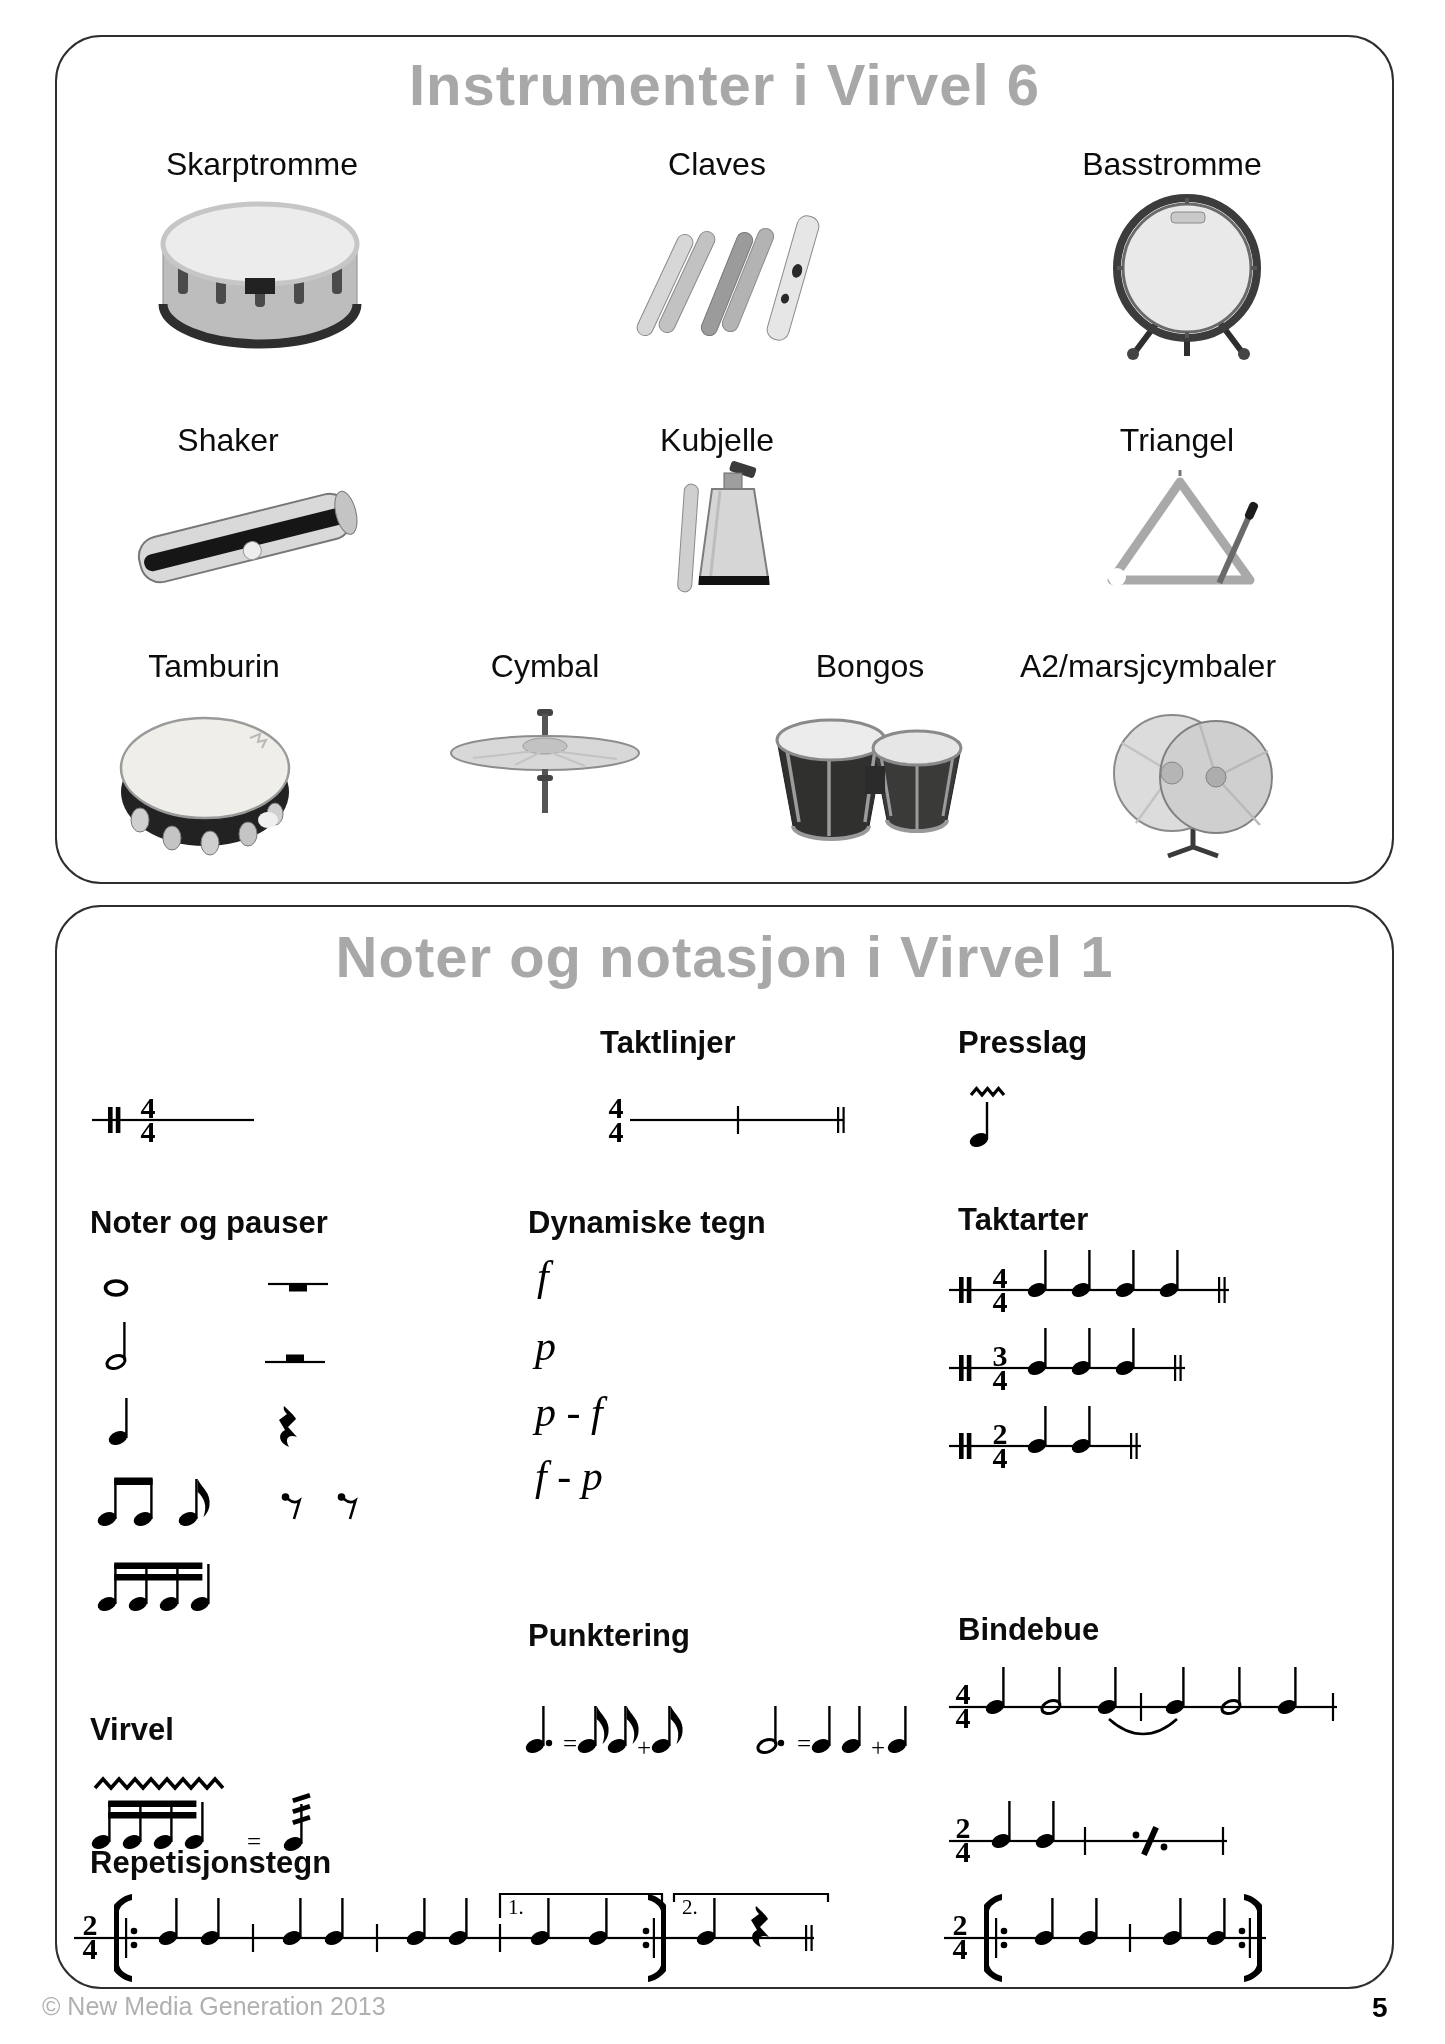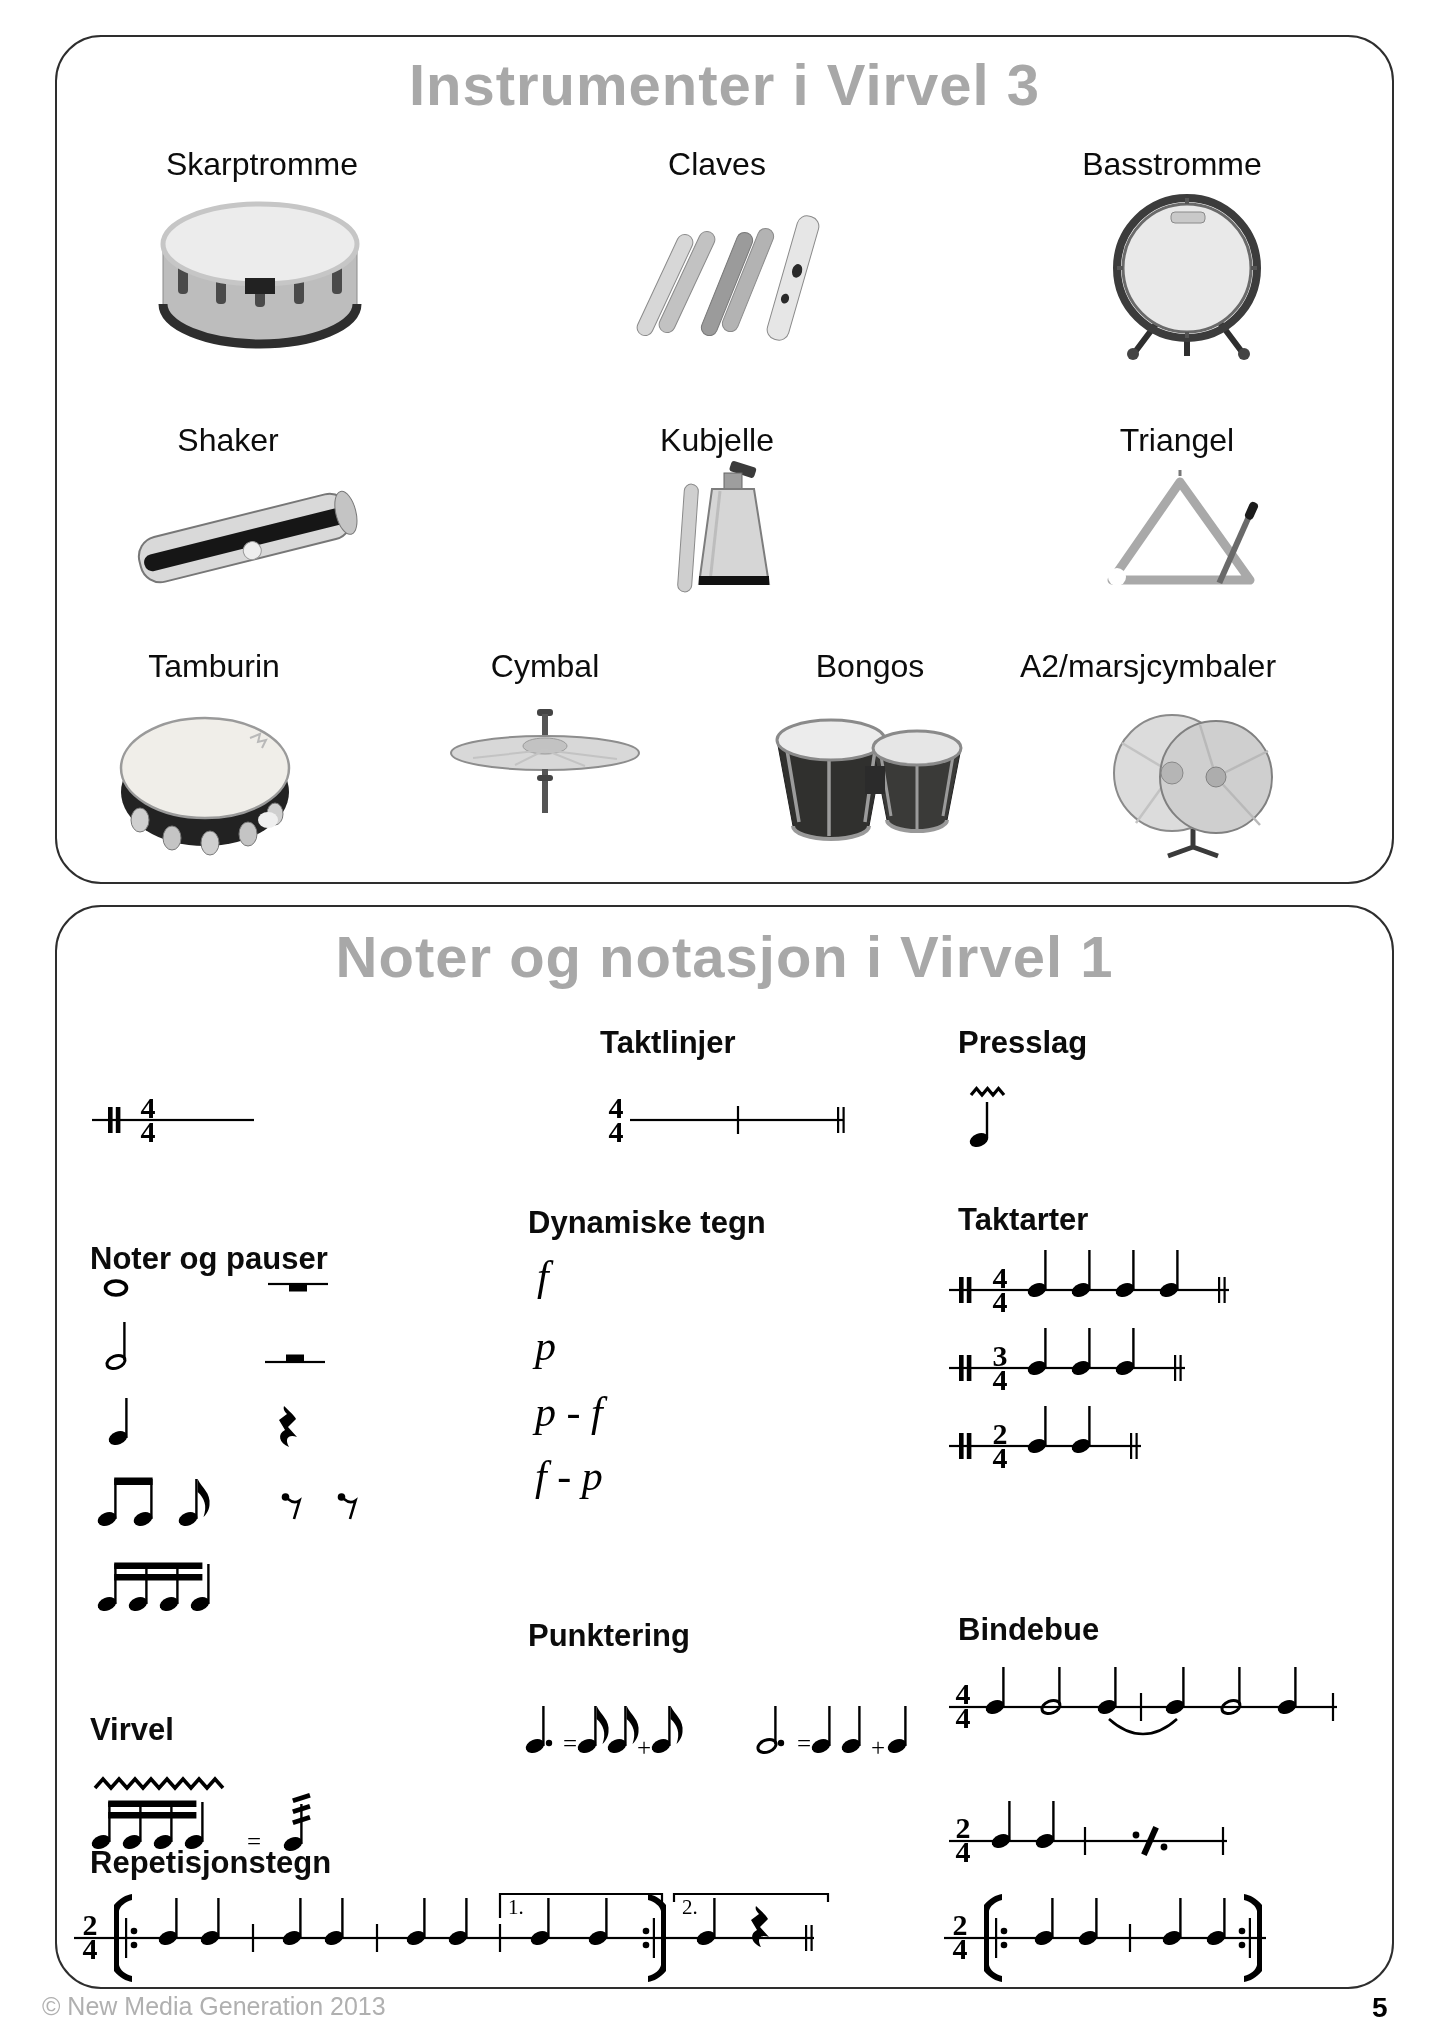--- a/index.html
+++ b/index.html
@@ -95,21 +95,21 @@
         </g>
       <g id="simile">
           <circle cx="-14" cy="-6" r="3.4"></circle>
           <circle cx="14" cy="6" r="3.4"></circle>
           <rect x="-3" y="-15" width="6" height="30" transform="rotate(24)"></rect>
         </g>
     </defs>
   </svg>
 
   <div class="box" style="left:55px;top:35px;width:1335px;height:845px;">
-    <div class="btitle" style="top:14px;">Instrumenter i Virvel 3</div>
+    <div class="btitle" style="top:14px;">Instrumenter i Virvel 6</div>
   </div>
 
   <div class="lbl" style="left:112px;top:146px;width:300px;">Skarptromme</div>
   <div class="lbl" style="left:567px;top:146px;width:300px;">Claves</div>
   <div class="lbl" style="left:1022px;top:146px;width:300px;">Basstromme</div>
   <div class="lbl" style="left:78px;top:422px;width:300px;">Shaker</div>
   <div class="lbl" style="left:567px;top:422px;width:300px;">Kubjelle</div>
   <div class="lbl" style="left:1027px;top:422px;width:300px;">Triangel</div>
   <div class="lbl" style="left:64px;top:648px;width:300px;">Tamburin</div>
   <div class="lbl" style="left:395px;top:648px;width:300px;">Cymbal</div>
@@ -253,21 +253,21 @@
     <use href="#bar" transform="translate(148,42)"></use>
     <use href="#dbar" transform="translate(254,42)"></use>
   </svg>
 
   <svg style="left:955px;top:1058px;" width="90" height="120" class="blk">
     <path d="M16,37 l5.5,-6.5 5.5,6.5 5.5,-6.5 5.5,6.5 5.5,-6.5 5.5,6.5" fill="none" stroke="#000" stroke-width="3.2"></path>
     <rect x="30.8" y="44" width="2.4" height="36"></rect>
     <ellipse cx="24" cy="82" rx="9.6" ry="6.4" transform="rotate(-21 24 82)"></ellipse>
   </svg>
 
-  <div class="hdr" style="left:90px;top:1205px;margin-top:36px;">Noter og pauser</div>
+  <div class="hdr" style="left:90px;top:1205px;">Noter og pauser</div>
   <div class="hdr" style="left:528px;top:1205px;">Dynamiske tegn</div>
   <div class="hdr" style="left:958px;top:1202px;">Taktarter</div>
 
   <svg style="left:88px;top:1256px;" width="330" height="400" class="blk">
     <use href="#nw" transform="translate(28,32)"></use>
     <use href="#rw" transform="translate(210,28)"></use>
     <use href="#nh" transform="translate(28,106)"></use>
     <use href="#rh" transform="translate(207,106)"></use>
     <use href="#nq" transform="translate(30,182)"></use>
     <use href="#rq" transform="translate(200,182)"></use>

